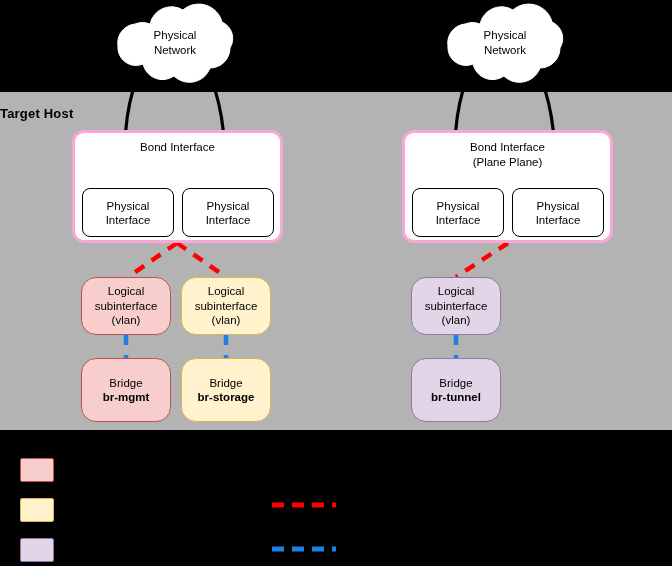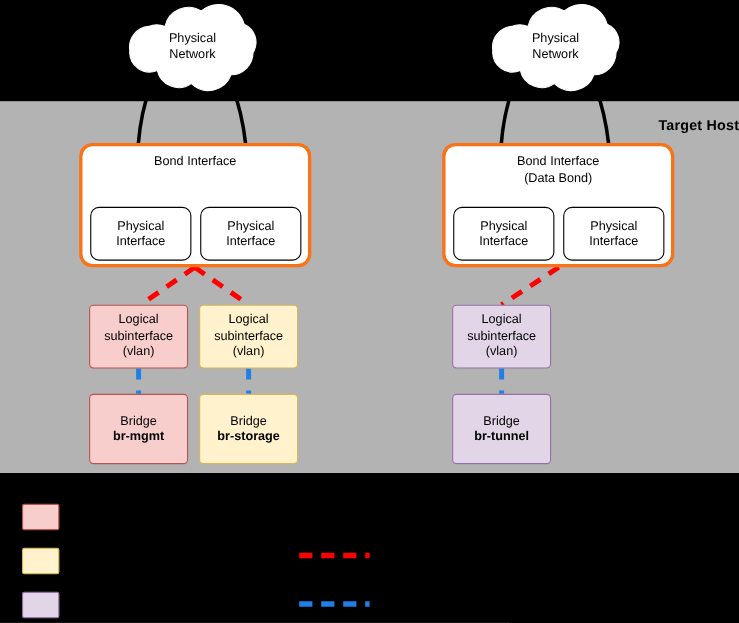--- a/index.html
+++ b/index.html
@@ -33,34 +33,34 @@
     top: 92px;
     width: 672px;
     height: 338px;
     background: #b3b3b3;
   }
   .host-title {
     position: absolute;
     left: 0;
     top: 106px;
     width: 672px;
-    text-align: right;
+    text-align: left;
     font-size: 13px;
     font-weight: bold;
     color: #000000;
     letter-spacing: 0.2px;
   }
 
   
   .bond-box {
     position: absolute;
     width: 211px;
     height: 113px;
     background: #ffffff;
-    border: 3px solid #f97316;
+    border: 3px solid #f9a8d4;
     border-radius: 12px;
     box-sizing: border-box;
   }
   #bond-box-0 { left: 72px;  top: 130px; }
   #bond-box-1 { left: 402px; top: 130px; }
 
   .bond-label {
     position: absolute;
     left: 0;
     top: 7px;
@@ -90,21 +90,21 @@
     line-height: 14px;
     color: #000000;
   }
   .phys-left  { left: 7px; }
   .phys-right { left: 107px; }
 
   
   .node {
     position: absolute;
     box-sizing: border-box;
-    border-radius: 4px;
+    border-radius: 15px;
     display: flex;
     align-items: center;
     justify-content: center;
     text-align: center;
     font-size: 11.5px;
     line-height: 14.5px;
     color: #000000;
   }
   .node.vlan   { width: 90px; height: 58px; }
   .node.bridge { width: 90px; height: 64px; }
@@ -239,21 +239,21 @@
       <div>
         <div>Physical</div>
         <div>Interface</div>
       </div>
     </div>
   </div>
 
   <div class="bond-box" id="bond-box-1">
     <div class="bond-label">
       <div>Bond Interface</div>
-      <div>(Data Bond)</div>
+      <div>(Plane Plane)</div>
     </div>
     <div class="phys-box phys-left">
       <div>
         <div>Physical</div>
         <div>Interface</div>
       </div>
     </div>
     <div class="phys-box phys-right">
       <div>
         <div>Physical</div>

